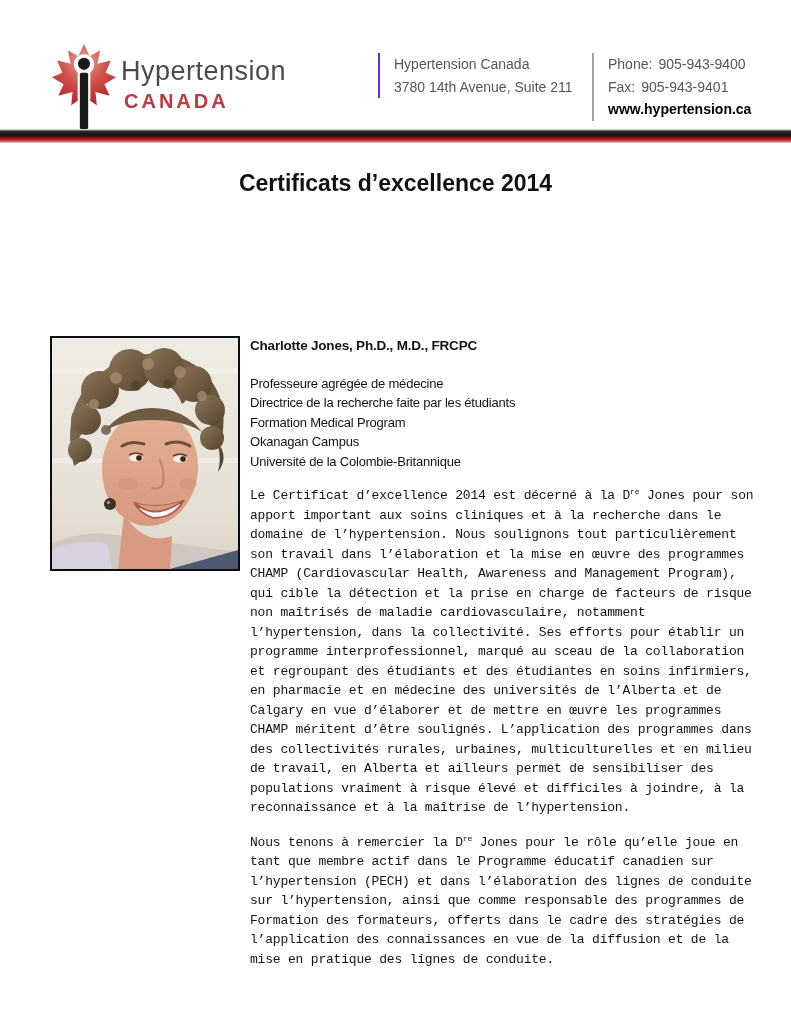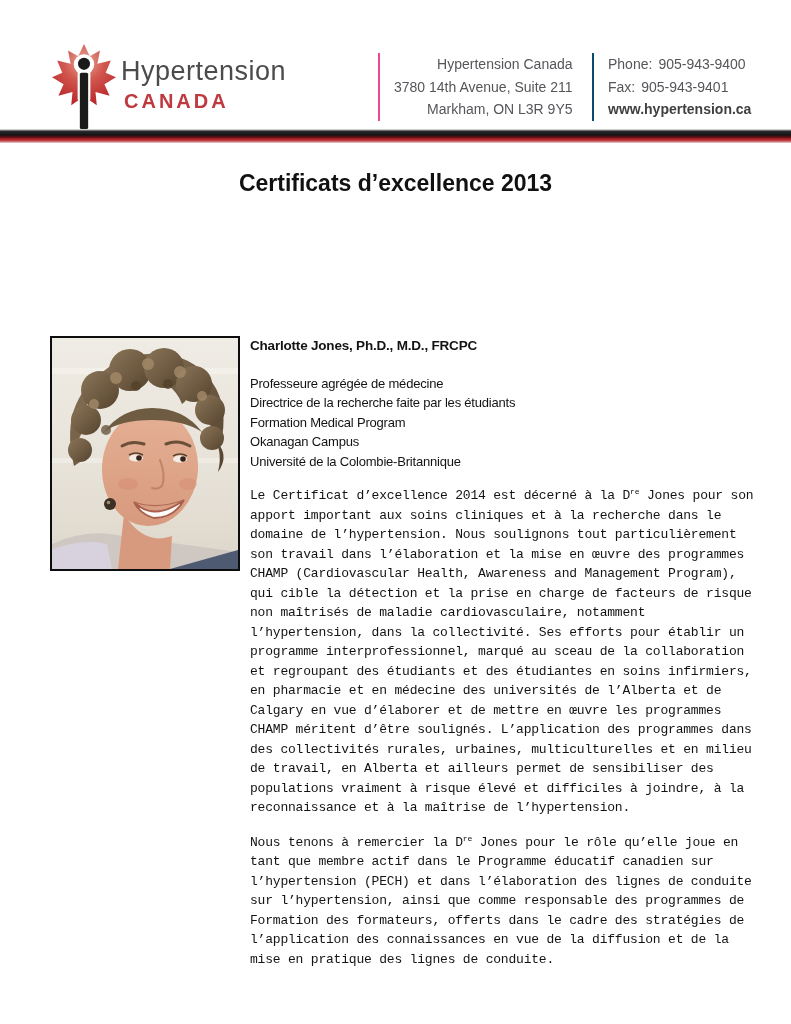--- a/index.html
+++ b/index.html
@@ -6,24 +6,24 @@
   html,body { background:#ffffff; }
   body { font-family:"Liberation Sans","DejaVu Sans",sans-serif; color:#141414; }
   .page { position:relative; width:791px; height:1024px; background:#ffffff; overflow:hidden; margin:0 auto; }
 
   
   .logo-wrap { position:absolute; left:52px; top:44px; display:flex; }
   .logo-icon { display:block; }
   .brand-name { position:absolute; left:121px; top:56px; font-size:27px; font-weight:400; color:#4b4b4d; letter-spacing:0.5px; }
   .brand-country { position:absolute; left:124px; top:90px; font-size:20px; font-weight:600; color:#c0393f; letter-spacing:3px; }
 
-  .addr-block { position:absolute; left:378px; top:53px; border-left:2px solid #ec4899; padding-left:14px; font-size:14px; line-height:22.5px; color:#55565a;text-align:right; }
-  .contact-block { position:absolute; left:592px; top:53px; border-left:2px solid #0c4a6e; padding-left:14px; font-size:14px; line-height:22.5px; color:#55565a; }
+  .addr-block { position:absolute; left:378px; top:53px; border-left:2px solid #6d28d9; padding-left:14px; font-size:14px; line-height:22.5px; color:#55565a; }
+  .contact-block { position:absolute; left:592px; top:53px; border-left:2px solid #a3a3a3; padding-left:14px; font-size:14px; line-height:22.5px; color:#55565a; }
   .contact-line .lbl { margin-right:6px; }
-  .website { font-weight:700; color:#404040; }
+  .website { font-weight:700; color:#000000; }
 
   .rule { position:absolute; left:0; top:129px; width:791px; height:14px;
     background:linear-gradient(180deg,#fdfdfd 0%,#2a2a2c 16%,#131315 42%,#581013 58%,#ab1e23 70%,#bd4246 84%,#efd6d6 100%); }
 
   
   .doc-title { position:absolute; left:0; top:170px; width:100%; text-align:center; font-size:23px; font-weight:700; color:#111; }
   .doc-subtitle { position:absolute; left:70px; top:223px; width:651px; text-align:center; font-size:17px; font-weight:700; line-height:24px; color:#111; }
 
   
   .main { position:absolute; left:50px; top:336px; width:710px; display:flex; align-items:flex-start; }
@@ -55,36 +55,35 @@
       <circle cx="50" cy="31" r="9.5" fill="#1a1a1a"></circle>
       <rect x="43.5" y="45" width="13" height="88" rx="2.5" fill="#1a1a1a"></rect>
     </svg>
   </div>
   <div class="brand-name">Hypertension</div>
   <div class="brand-country">CANADA</div>
 
   <div class="addr-block">
     <div>Hypertension Canada</div>
     <div>3780 14th Avenue, Suite 211</div>
-    <div>Markham, ON L3R 9Y5</div>
   </div>
 
   <div class="contact-block">
     <div class="contact-line">
       <span class="lbl">Phone:</span><span>905-943-9400</span>
     </div>
     <div class="contact-line">
       <span class="lbl">Fax:</span><span>905-943-9401</span>
     </div>
     <div class="contact-line website">www.hypertension.ca</div>
   </div>
 
   <div class="rule"></div>
 
-  <div class="doc-title">Certificats d’excellence 2013</div>
+  <div class="doc-title">Certificats d’excellence 2014</div>
 
   <div class="main">
 
     <div class="photo-frame" title="Photo de Charlotte Jones">
       <svg width="186" height="231" viewBox="0 0 186 231">
         <defs>
           <linearGradient id="bgg" x1="0" y1="0" x2="0" y2="1">
             <stop offset="0%" stop-color="#efece5"></stop>
             <stop offset="60%" stop-color="#e7e2d8"></stop>
             <stop offset="100%" stop-color="#ddd6ca"></stop>

